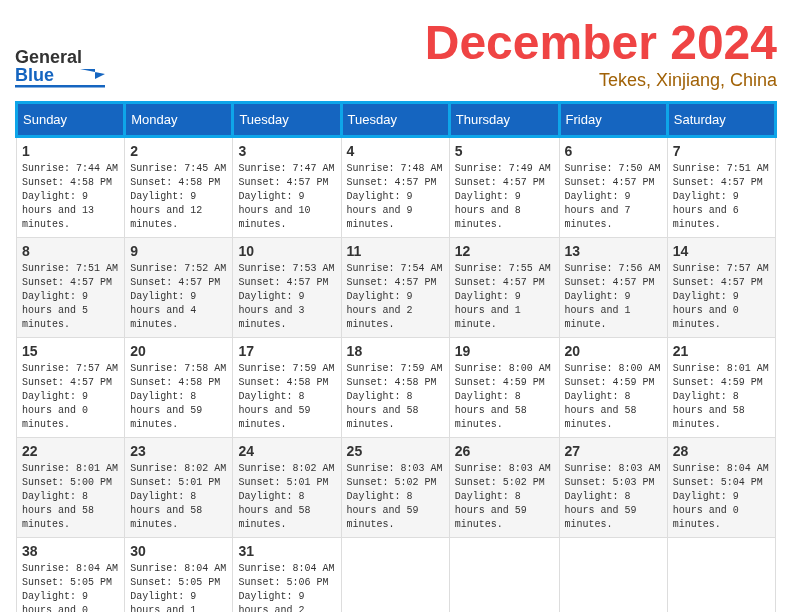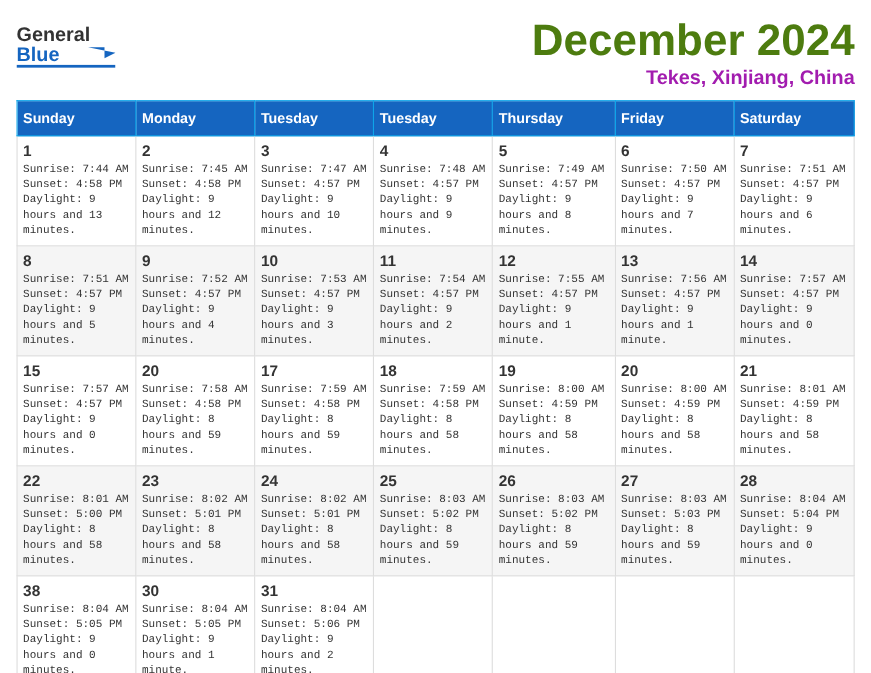--- a/index.html
+++ b/index.html
@@ -6,51 +6,51 @@
     body {
       font-family: Arial, sans-serif;
       background: #fff;
       width: 792px;
       min-height: 612px;
       padding: 15px;
     }
     .header {
       display: flex;
       justify-content: space-between;
-      align-items: flex-start;
+      align-items: flex-end;
       margin-bottom: 10px;
     }
     .title-block {
       text-align: right;
     }
     .title-block h1 {
-      font-size: 40px;
+      font-size: 48px;
       font-weight: bold;
-      color: #4d7c0f;
+      color: #ef4444;
     }
     .title-block h2 {
       font-size: 18px;
-      font-weight: bold;
-      color: #a21caf;
+      font-weight: normal;
+      color: #a16207;
     }
     table {
       width: 100%;
       border-collapse: collapse;
       font-size: 11px;
     }
     thead tr {
       background: #1565c0;
       color: #fff;
     }
     thead th {
       padding: 8px 5px;
       text-align: left;
       font-size: 13px;
-      font-weight: bold;
-      border: 1px solid #0ea5e9;
+      font-weight: normal;
+      border: 3px solid #0ea5e9;
     }
     tbody tr {
       vertical-align: top;
     }
     tbody tr:nth-child(odd) {
       background: #fff;
     }
     tbody tr:nth-child(even) {
       background: #f5f5f5;
     }

